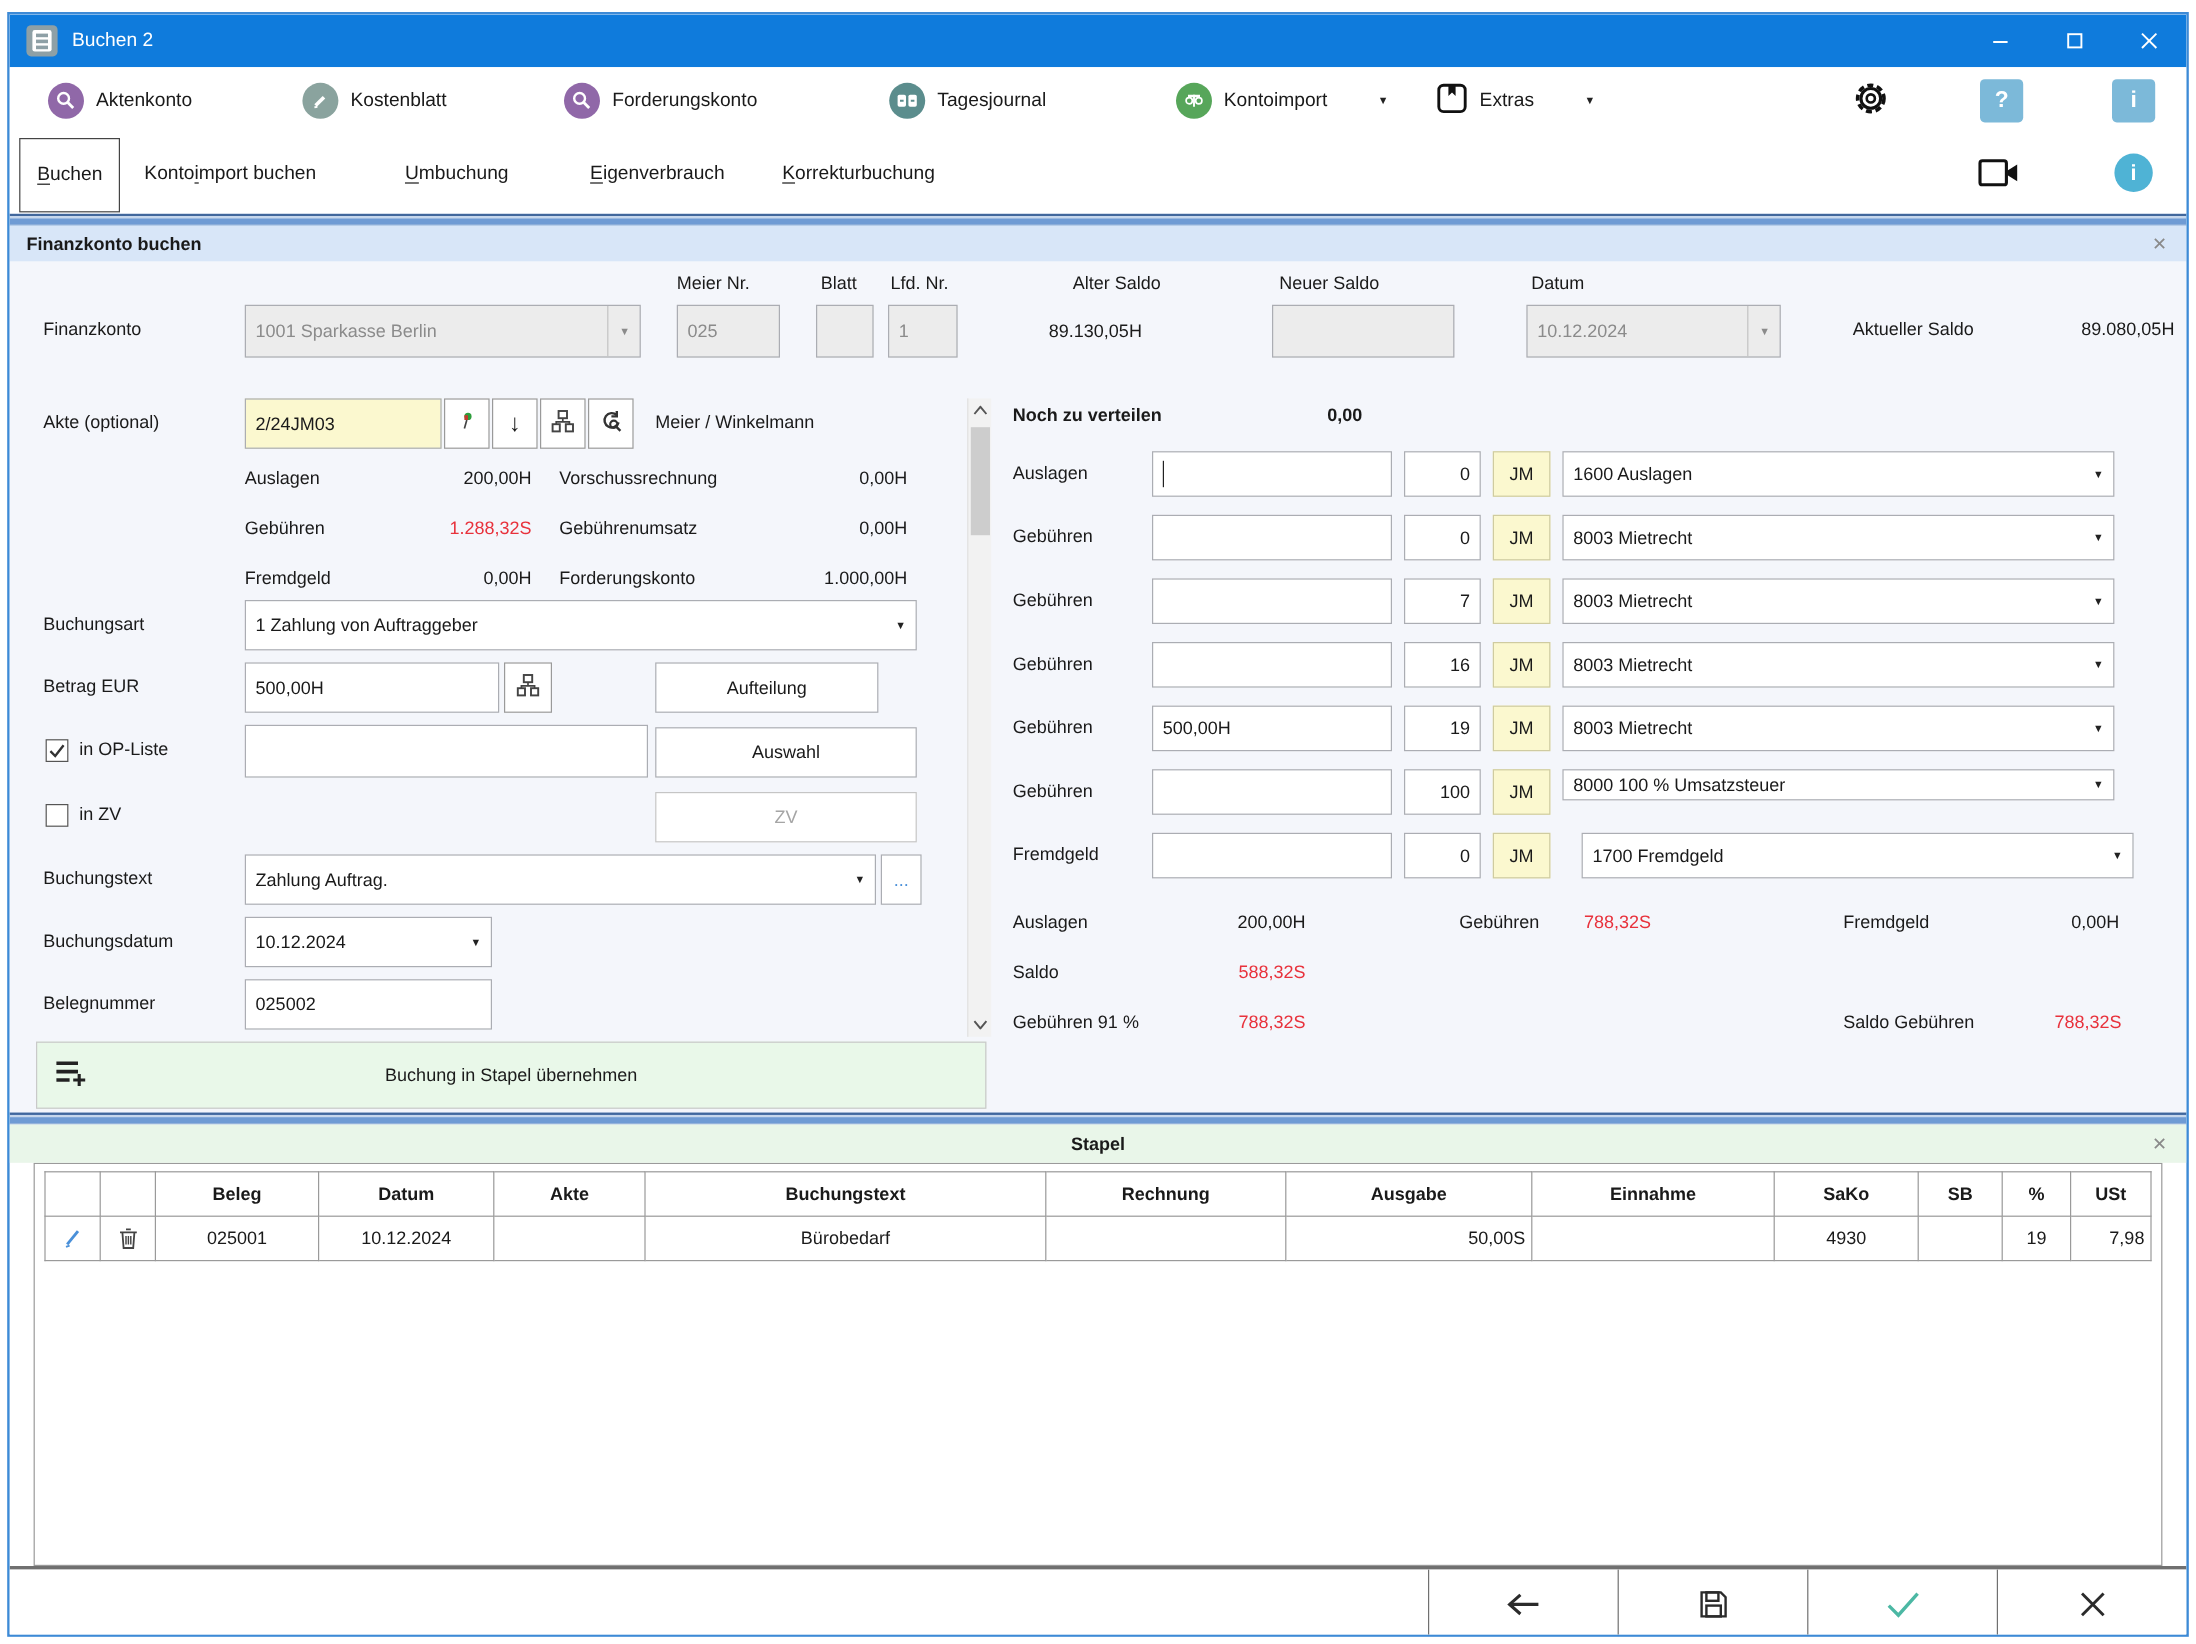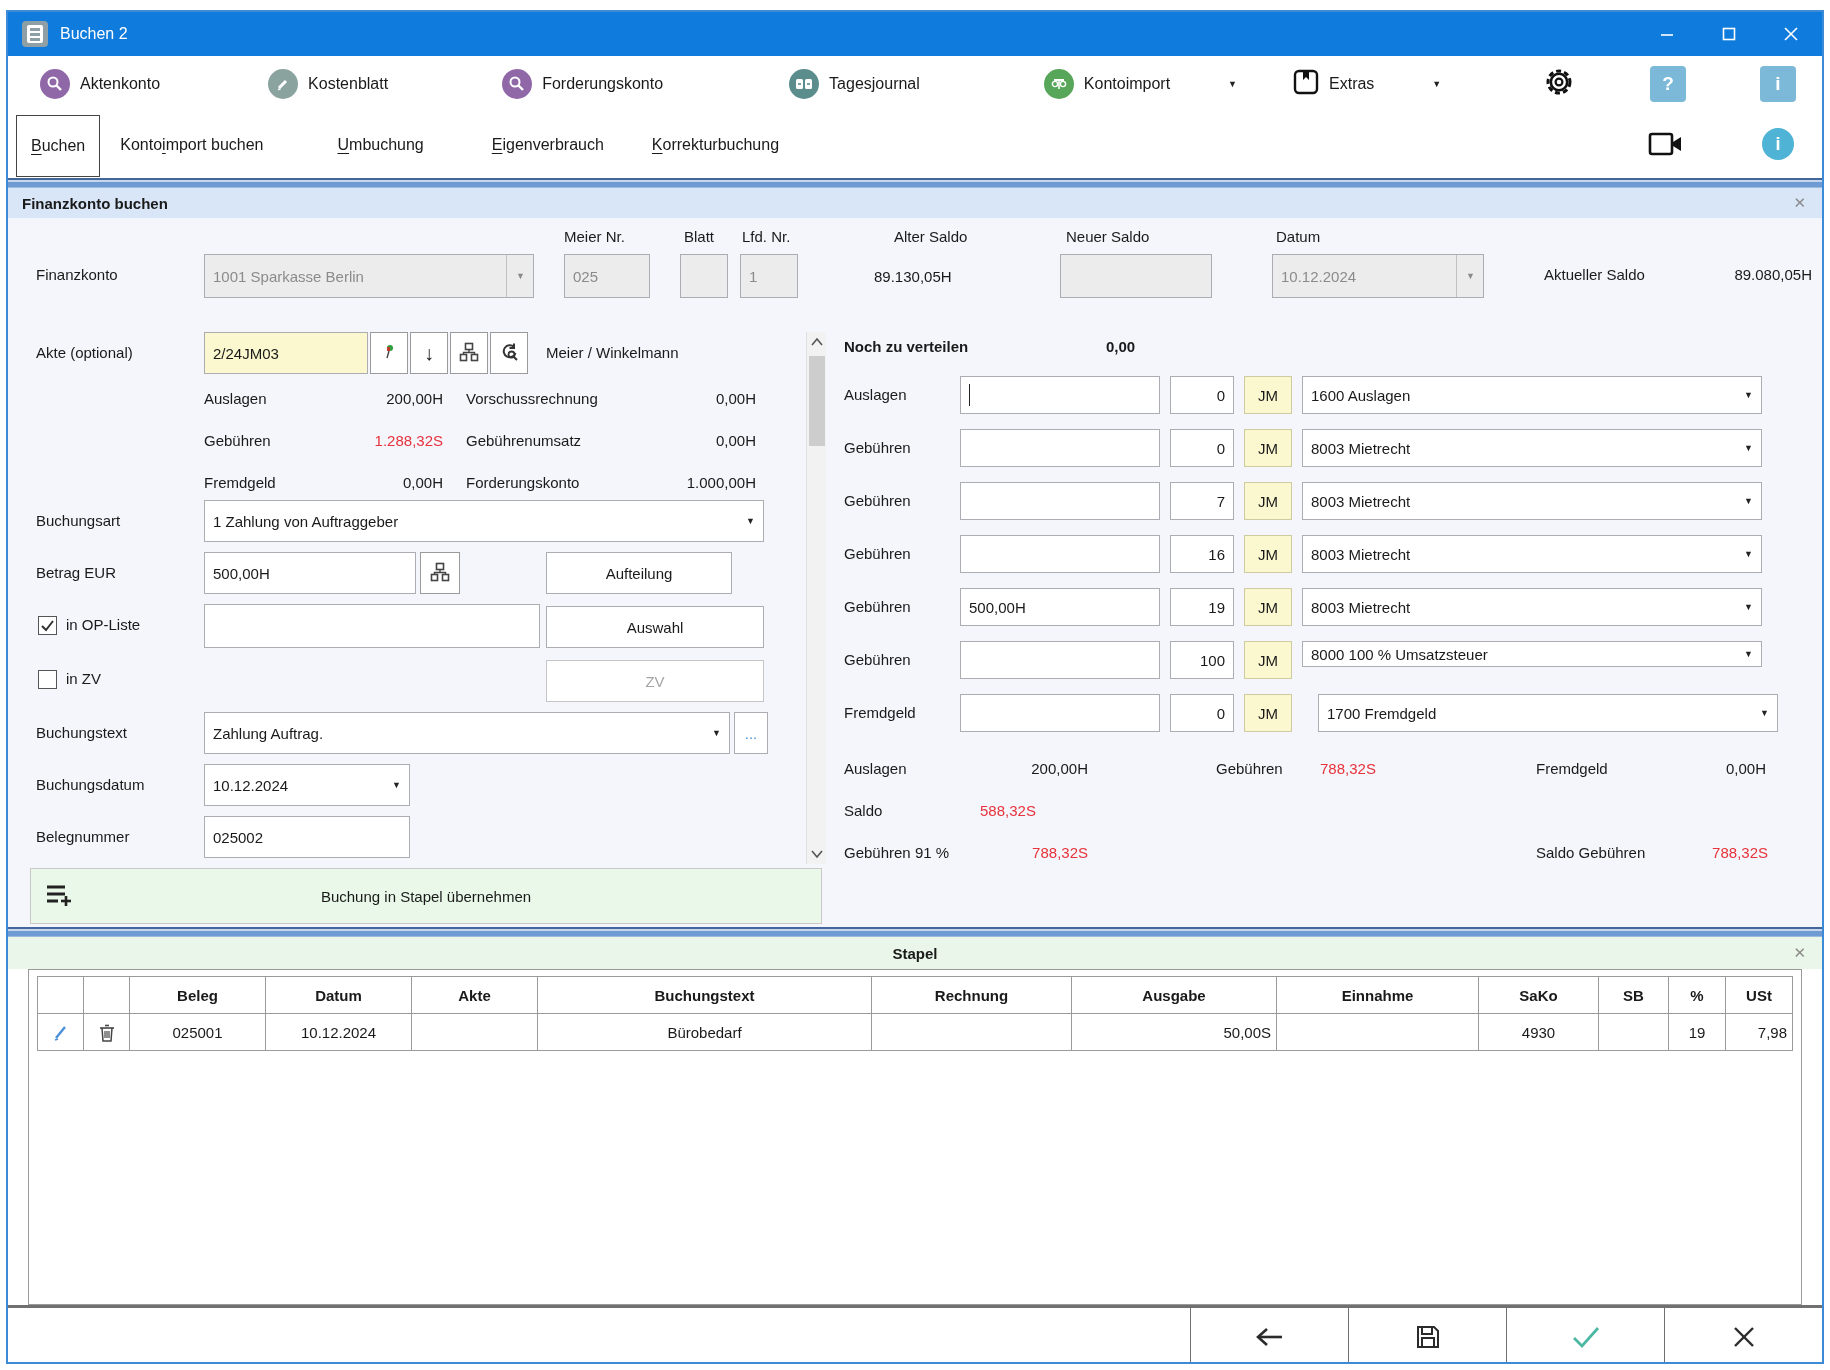--- a/index.html
+++ b/index.html
@@ -10,21 +10,21 @@
   .titlebar { height:44px; background:#0f7bdc; display:flex; align-items:center; color:#fff; flex:0 0 auto; }
   .app-ico { width:26px; height:26px; margin-left:14px; background:#8ea0a6; border-radius:4px; position:relative; }
   .app-ico:before { content:""; position:absolute; left:5px; top:4px; width:16px; height:18px; background:#fff; border-radius:2px; }
   .app-ico:after { content:""; position:absolute; left:8px; top:7px; width:10px; height:3px; background:#8ea0a6; box-shadow:0 5px 0 #8ea0a6, 0 10px 0 #8ea0a6; }
   .titletext { margin-left:12px; font-size:16px; }
   .wincontrols { margin-left:auto; display:flex; height:100%; }
   .winbtn { width:62px; height:100%; display:flex; align-items:center; justify-content:center; }
   .winbtn svg { stroke:#fff; stroke-width:1.6; fill:none; }
 
   
-  .toolbar { height:56px; background:#fff; display:flex; align-items:center; font-size:16px; flex:0 0 auto;gap:16px; }
+  .toolbar { height:56px; background:#fff; display:flex; align-items:center; font-size:16px; flex:0 0 auto; }
   .tool-item { display:flex; align-items:center; gap:10px; }
   .circ { width:30px; height:30px; border-radius:50%; display:flex; align-items:center; justify-content:center; }
   .caret { font-size:9px; color:#222; }
   .sqbtn { width:36px; height:36px; border-radius:4px; background:#7cb9d9; color:#fff; font-weight:bold; font-size:19px; display:flex; align-items:center; justify-content:center; }
 
   
   .tabbar { height:66px; background:#fff; display:flex; align-items:center; font-size:16px; flex:0 0 auto; position:relative; }
   .tab { padding:0 14px; height:100%; display:flex; align-items:center; }
   .tab.selected { border:1px solid #444; height:62px; margin-top:2px; }
   .key { text-decoration:underline; text-underline-offset:3px; }
@@ -405,21 +405,21 @@
       </div>
 
     <div class="abs lbl" style="left:836px; top:542px;">Auslagen</div>
     <div class="abs lbl" style="left:940px; top:542px; width:140px; text-align:right;">200,00H</div>
     <div class="abs lbl" style="left:1208px; top:542px;">Gebühren</div>
     <div class="abs lbl red" style="left:1312px; top:542px;">788,32S</div>
     <div class="abs lbl" style="left:1528px; top:542px;">Fremdgeld</div>
     <div class="abs lbl" style="left:1640px; top:542px; width:118px; text-align:right;">0,00H</div>
 
     <div class="abs lbl" style="left:836px; top:584px;">Saldo</div>
-    <div class="abs lbl red" style="left:972px; top:584px; width:140px; text-align:left;">588,32S</div>
+    <div class="abs lbl red" style="left:940px; top:584px; width:140px; text-align:right;">588,32S</div>
 
     <div class="abs lbl" style="left:836px; top:626px;">Gebühren  91 %</div>
     <div class="abs lbl red" style="left:940px; top:626px; width:140px; text-align:right;">788,32S</div>
     <div class="abs lbl" style="left:1528px; top:626px;">Saldo Gebühren</div>
     <div class="abs lbl red" style="left:1660px; top:626px; width:100px; text-align:right;">788,32S</div>
   </div>
 
   <div class="sep-blue"></div>
 
   <div class="stapelband">

